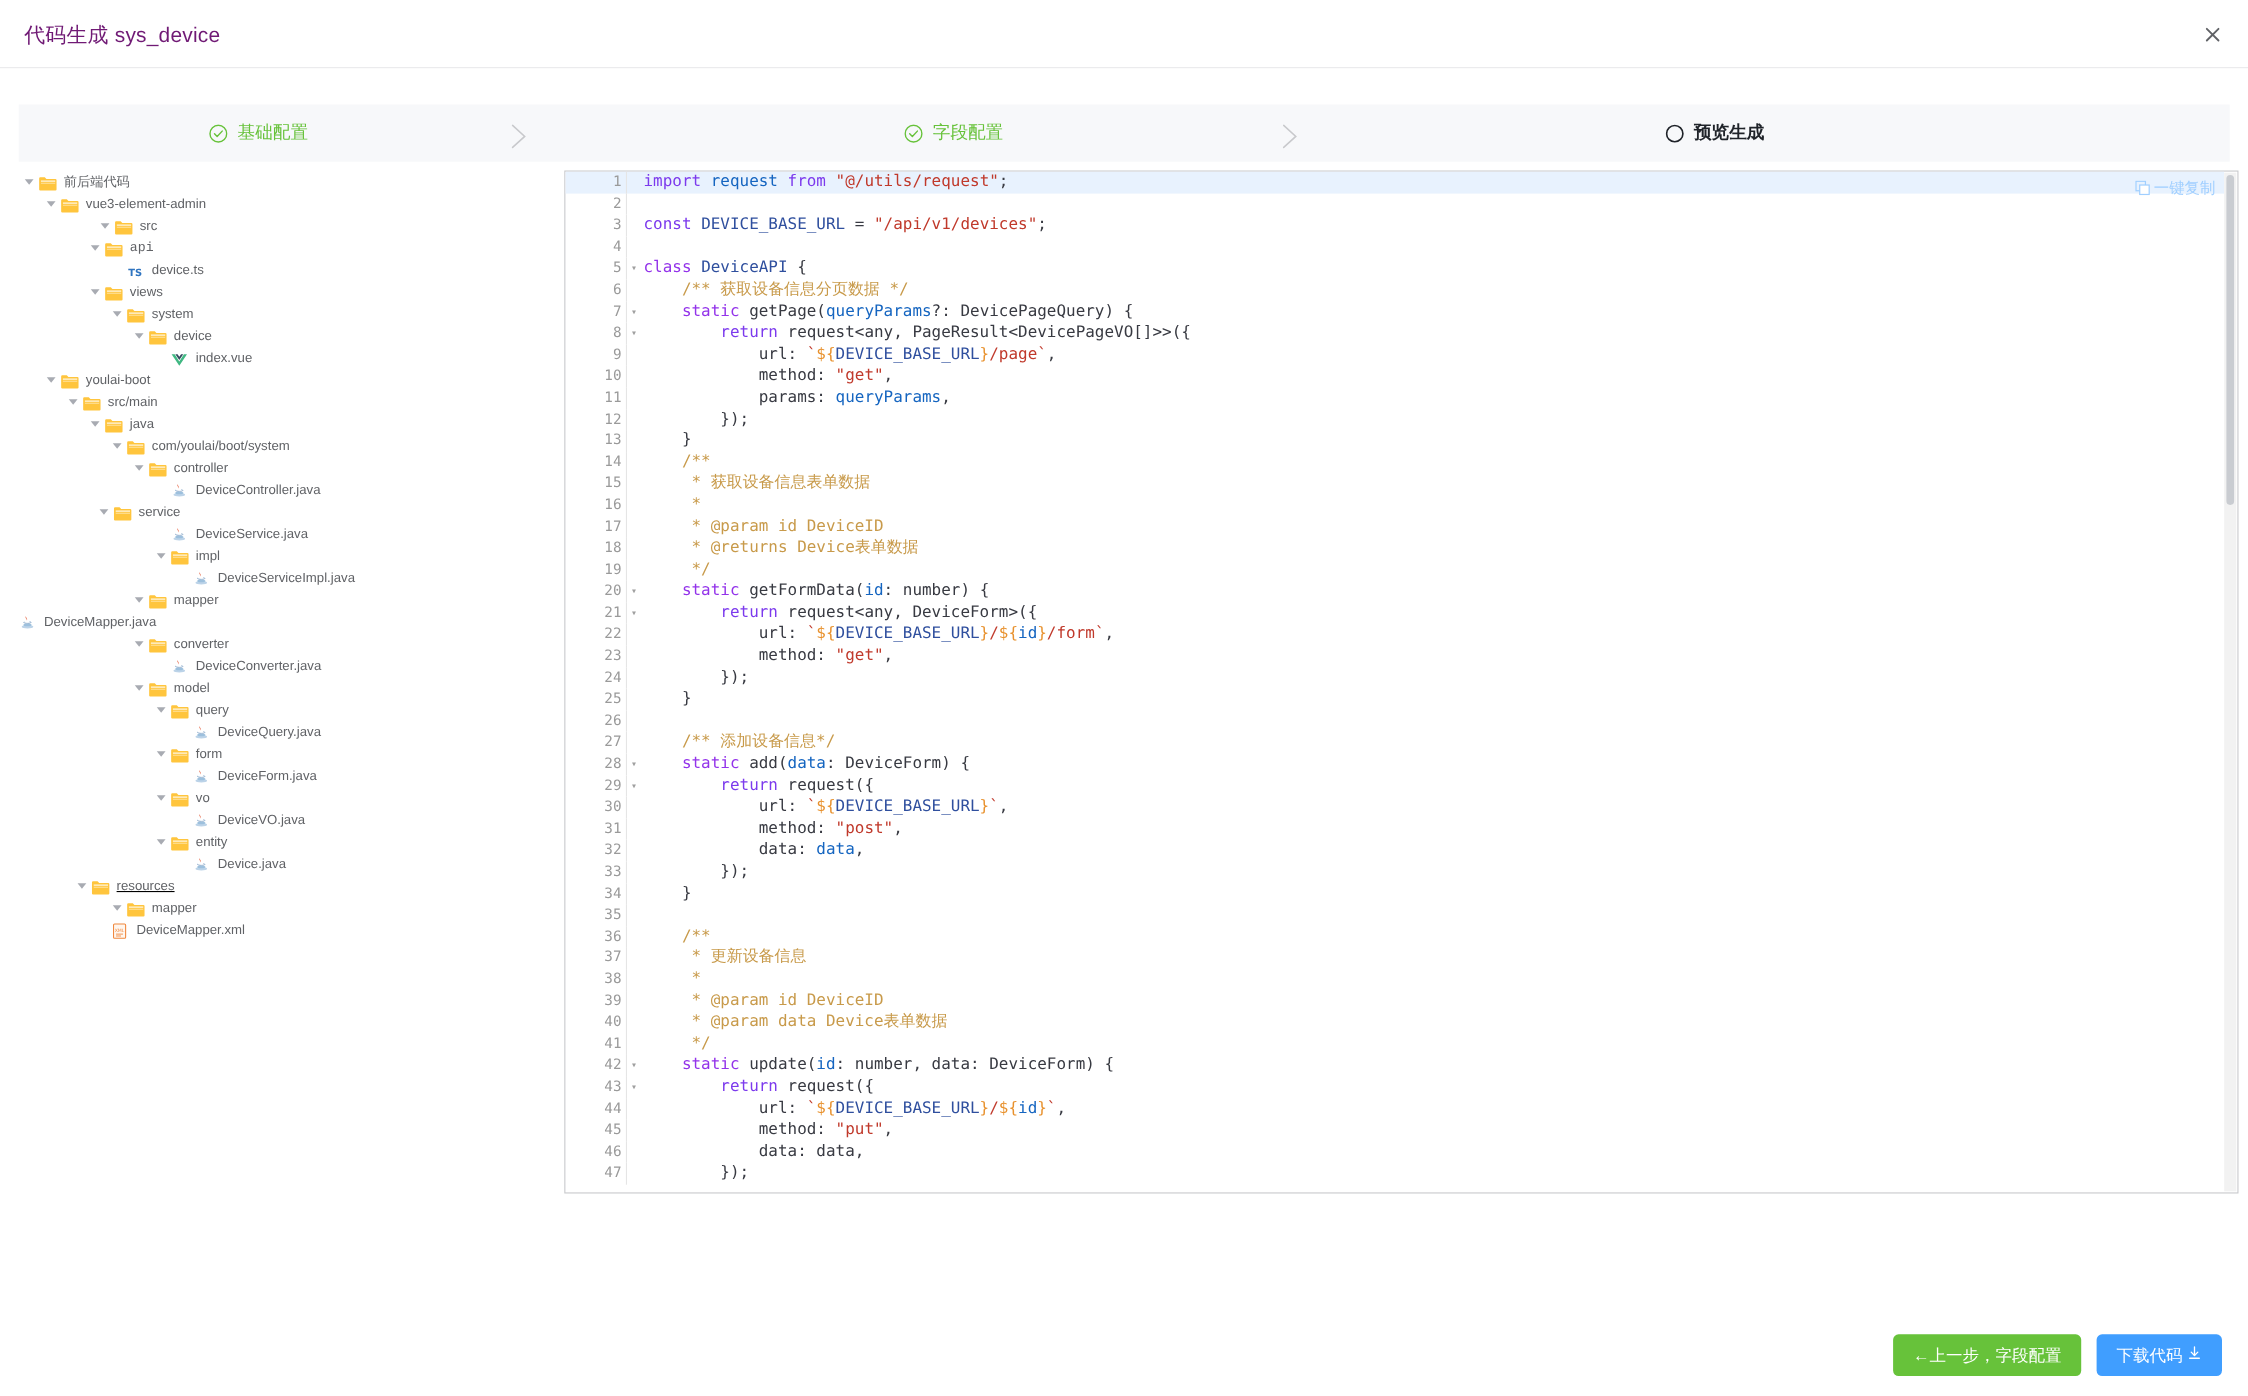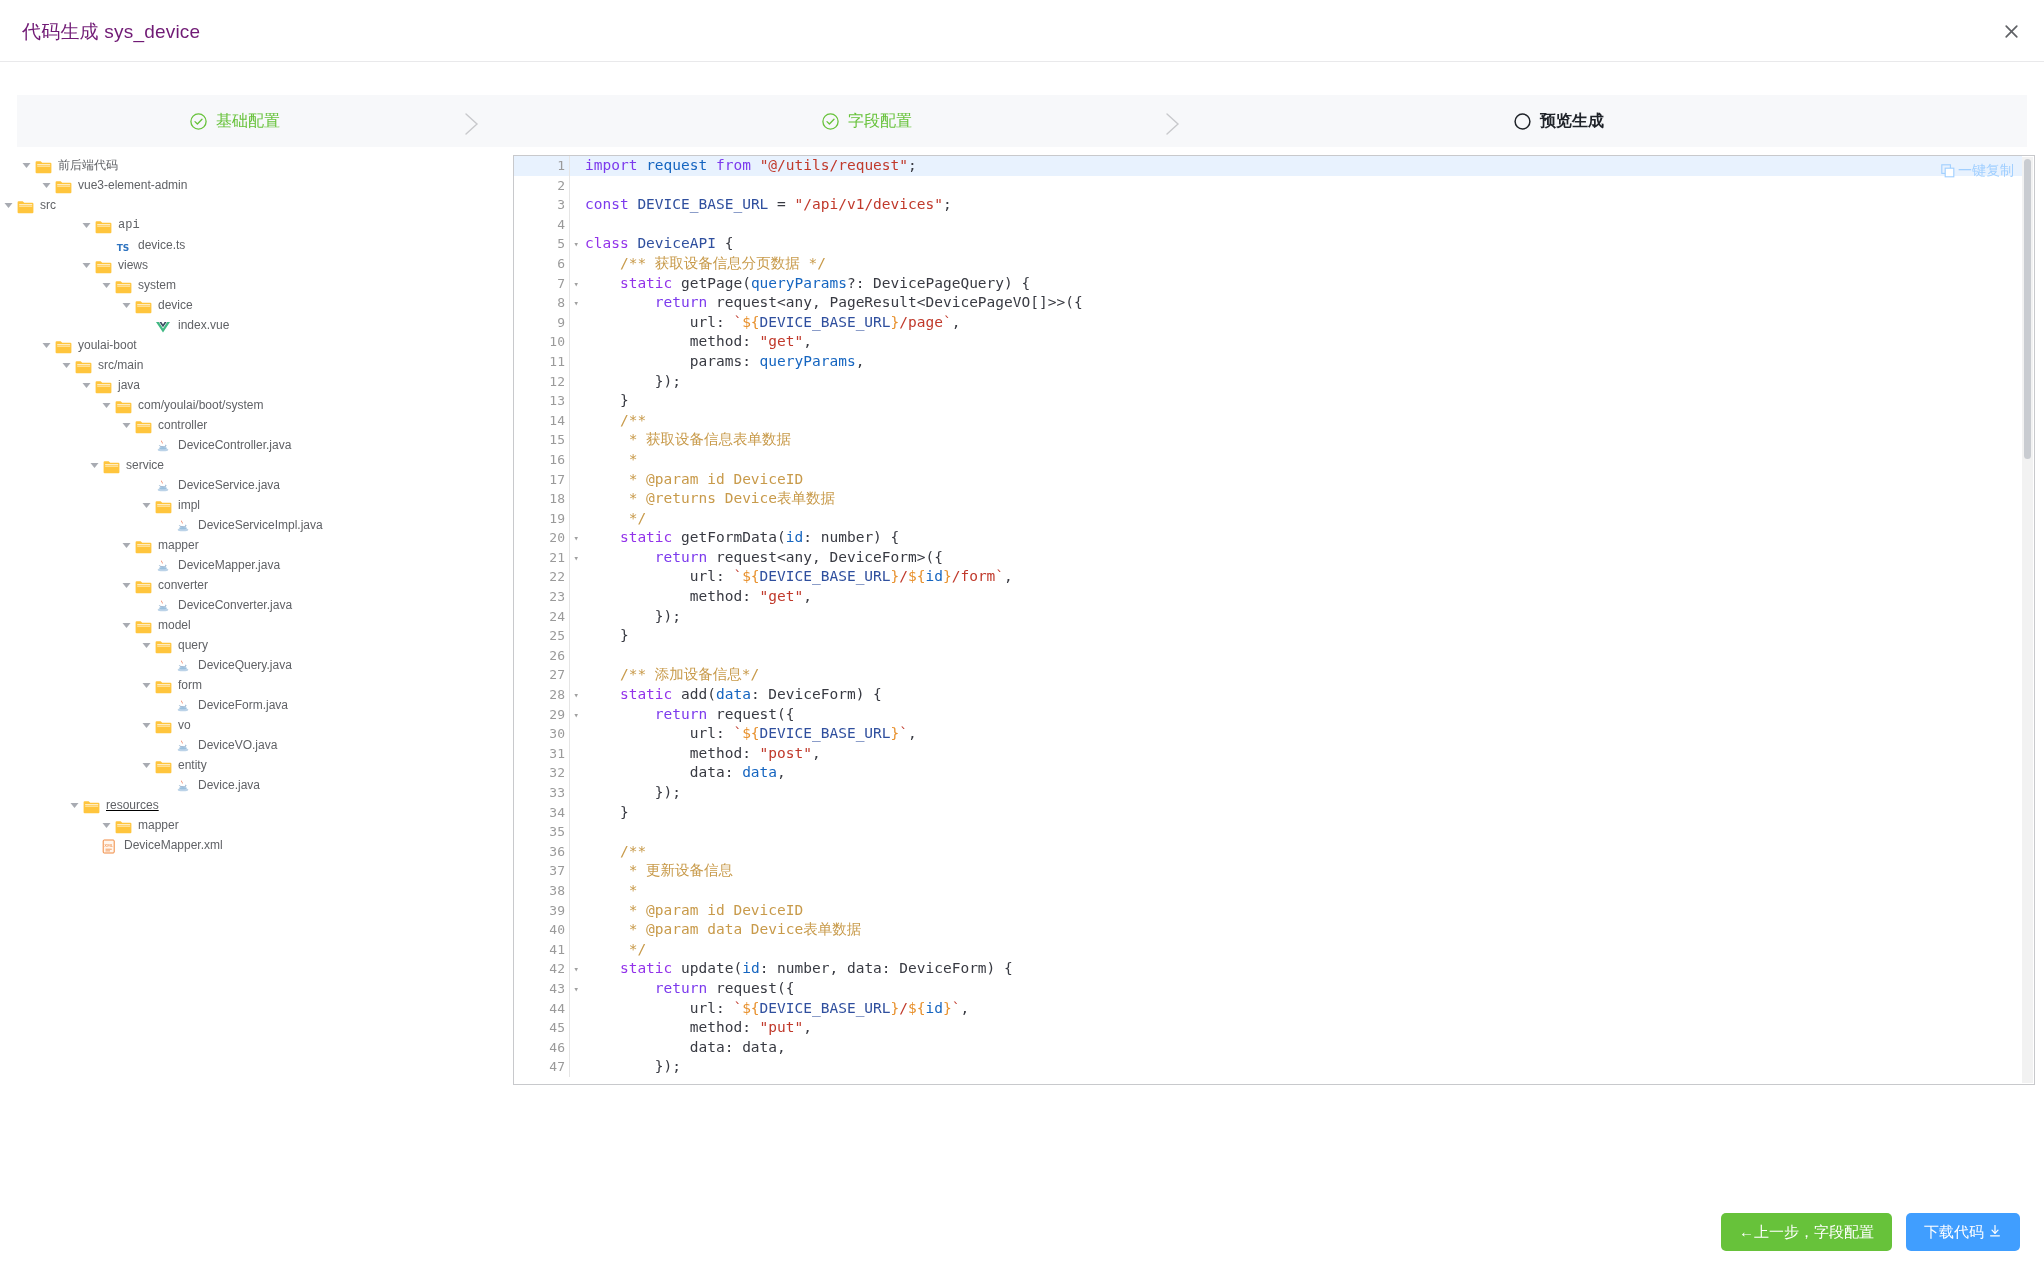--- a/index.html
+++ b/index.html
@@ -242,21 +242,21 @@
       </span>
       <span class="node-icon">
         <svg width="17" height="14" viewBox="0 0 17 14">
           <path d="M0.6 2.2a1 1 0 0 1 1-1h4.1l1.5 1.6h8.2a1 1 0 0 1 1 1v8.4a1 1 0 0 1-1 1H1.6a1 1 0 0 1-1-1z" fill="#ffc53d"></path>
           <path d="M2.2 4.2h13v1.1h-13z" fill="#fff" opacity=".85"></path>
           <path d="M2.2 6.1h13v0.9h-13z" fill="#fff" opacity=".5"></path>
         </svg>
       </span>
       <span class="node-label">vue3-element-admin</span>
     </div>
-    <div class="tree-node" style="">
+    <div class="tree-node" style="padding-left: 58px; margin-left: 29px;">
       <span class="caret">
         <svg width="9" height="7" viewBox="0 0 9 7">
           <path d="M0.5 1 L4.5 6 L8.5 1" fill="#a8abb2"></path>
         </svg>
       </span>
       <span class="node-icon">
         <svg width="17" height="14" viewBox="0 0 17 14">
           <path d="M0.6 2.2a1 1 0 0 1 1-1h4.1l1.5 1.6h8.2a1 1 0 0 1 1 1v8.4a1 1 0 0 1-1 1H1.6a1 1 0 0 1-1-1z" fill="#ffc53d"></path>
           <path d="M2.2 4.2h13v1.1h-13z" fill="#fff" opacity=".85"></path>
           <path d="M2.2 6.1h13v0.9h-13z" fill="#fff" opacity=".5"></path>
@@ -492,21 +492,21 @@
       </span>
       <span class="node-icon">
         <svg width="17" height="14" viewBox="0 0 17 14">
           <path d="M0.6 2.2a1 1 0 0 1 1-1h4.1l1.5 1.6h8.2a1 1 0 0 1 1 1v8.4a1 1 0 0 1-1 1H1.6a1 1 0 0 1-1-1z" fill="#ffc53d"></path>
           <path d="M2.2 4.2h13v1.1h-13z" fill="#fff" opacity=".85"></path>
           <path d="M2.2 6.1h13v0.9h-13z" fill="#fff" opacity=".5"></path>
         </svg>
       </span>
       <span class="node-label">mapper</span>
     </div>
-    <div class="tree-node" style="padding-left: 138px;">
+    <div class="tree-node" style="">
       <span class="caret empty"></span>
       <span class="node-icon">
         <svg width="16" height="16" viewBox="0 0 16 16">
           <path d="M6.6 2.2c-1.4 1.6 1.4 2.3 0.5 3.9 1.6-1.4-0.5-2.4-0.5-3.9z" fill="#e76f51"></path>
           <path d="M5 7.2c-1.4 0.9 0.9 1.5 3.2 1.5 1.6 0 3-0.4 3-0.9 0-0.4-0.7-0.6-1.2-0.7" fill="none" stroke="#8aa9c9" stroke-width="0.9"></path>
           <ellipse cx="8" cy="11.8" rx="5.3" ry="1.5" fill="#bcd3e8"></ellipse>
           <ellipse cx="8" cy="10.2" rx="3.8" ry="1.1" fill="#9dc0dd"></ellipse>
         </svg>
       </span>
       <span class="node-label">DeviceMapper.java</span>

